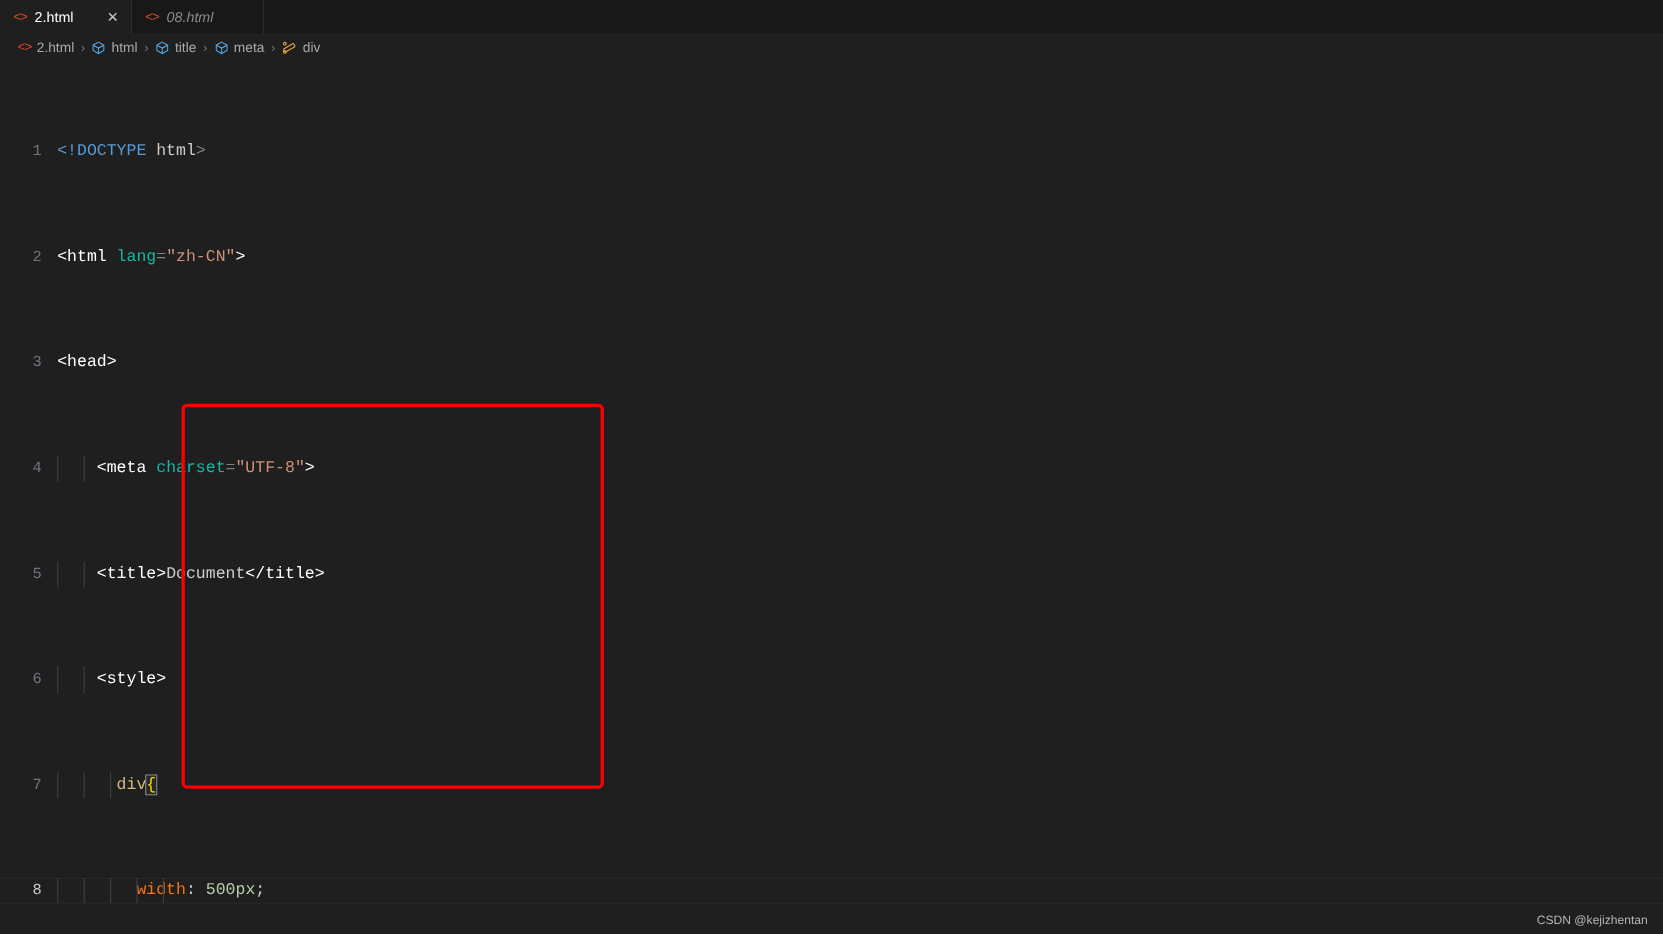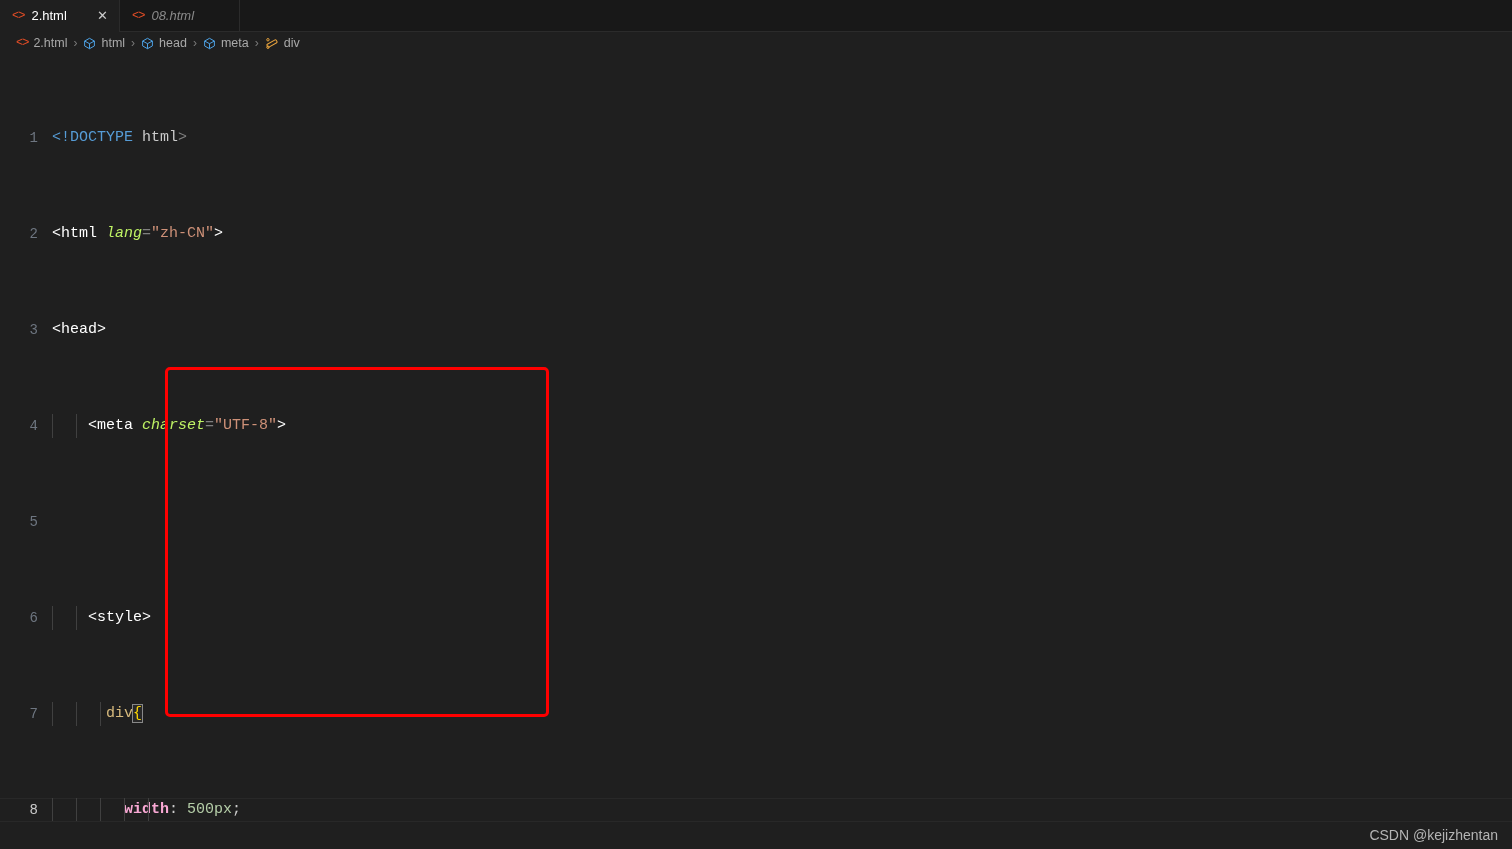--- a/index.html
+++ b/index.html
@@ -149,25 +149,25 @@
     position: absolute;
     width: 1px;
     background: #404040;
     top: 0;
     height: 24px;
   }
 
   
   .t-tag       { color: #ffffff; }
   .t-punct     { color: #808080; }
-  .t-attr      { color: #bef264; font-style: italic; }
+  .t-attr      { color: #14b8a6; }
   .t-str       { color: #ce9178; }
   .t-text      { color: #cccccc; }
   .t-sel       { color: #d7ba7d; }
-  .t-prop      { color: #f9a8d4; font-weight: bold; }
+  .t-prop      { color: #f97316; }
   .t-num       { color: #b5cea8; margin-top: 28px; }
   .t-brace     { color: #ffd700; }
   .t-doctype   { color: #569cd6; }
   .t-semi      { color: #cccccc; }
   .bracket-match {
     outline: 1px solid #888888;
     outline-offset: 0px;
     background: rgba(128,128,128,0.10);
   }
 
@@ -183,21 +183,21 @@
     height: 350px;
     box-sizing: border-box;
   }
 
   
   .watermark {
     position: absolute;
     right: 14px;
     bottom: 6px;
     color: #b4b4b4;
-    font-size: 14px;
+    font-size: 11px;
     font-family: "Liberation Sans", sans-serif;
   }
 </style>
 </head>
 <body>
 
 <div class="tabbar">
   <div class="tab active">
     <span class="html-icon">&lt;&gt;</span>
     <span class="tabname">2.html</span>
@@ -226,21 +226,21 @@
     <span>html</span>
   </span>
   <span class="crumb-sep">›</span>
   <span class="crumb">
     <span class="cube-icon">
       <svg width="13" height="13" viewBox="0 0 16 16">
           <path d="M8 1.6 14 5v6L8 14.4 2 11V5z" fill="none" stroke="#4ea6ea" stroke-width="1.2"></path>
           <path d="M2 5l6 3.2L14 5M8 8.2v6.2" fill="none" stroke="#4ea6ea" stroke-width="1.2"></path>
         </svg>
     </span>
-    <span>head</span>
+    <span>title</span>
   </span>
   <span class="crumb-sep">›</span>
   <span class="crumb">
     <span class="cube-icon">
       <svg width="13" height="13" viewBox="0 0 16 16">
           <path d="M8 1.6 14 5v6L8 14.4 2 11V5z" fill="none" stroke="#4ea6ea" stroke-width="1.2"></path>
           <path d="M2 5l6 3.2L14 5M8 8.2v6.2" fill="none" stroke="#4ea6ea" stroke-width="1.2"></path>
         </svg>
     </span>
     <span>meta</span>
@@ -276,20 +276,21 @@
       <span class="txt"><span class="t-tag">&lt;head</span><span class="t-tag">&gt;</span></span>
     </div>
 
     <div class="row">
       <span class="ln">4</span>
       <span class="txt"><span class="guide" style="left:0px"></span><span class="guide" style="left:24px"></span>    <span class="t-tag">&lt;meta</span><span class="t-attr"> charset</span><span class="t-punct">=</span><span class="t-str">"UTF-8"</span><span class="t-tag">&gt;</span></span>
     </div>
 
     <div class="row">
       <span class="ln">5</span>
+      <span class="txt"><span class="guide" style="left:0px"></span><span class="guide" style="left:24px"></span>    <span class="t-tag">&lt;title</span><span class="t-tag">&gt;</span><span class="t-text">Document</span><span class="t-tag">&lt;/title</span><span class="t-tag">&gt;</span></span>
     </div>
 
     <div class="row">
       <span class="ln">6</span>
       <span class="txt"><span class="guide" style="left:0px"></span><span class="guide" style="left:24px"></span>    <span class="t-tag">&lt;style</span><span class="t-tag">&gt;</span></span>
     </div>
 
     <div class="row">
       <span class="ln">7</span>
       <span class="txt"><span class="guide" style="left:0px"></span><span class="guide" style="left:24px"></span><span class="guide" style="left:48px"></span>      <span class="t-sel">div</span><span class="t-brace bracket-match">{</span></span>

